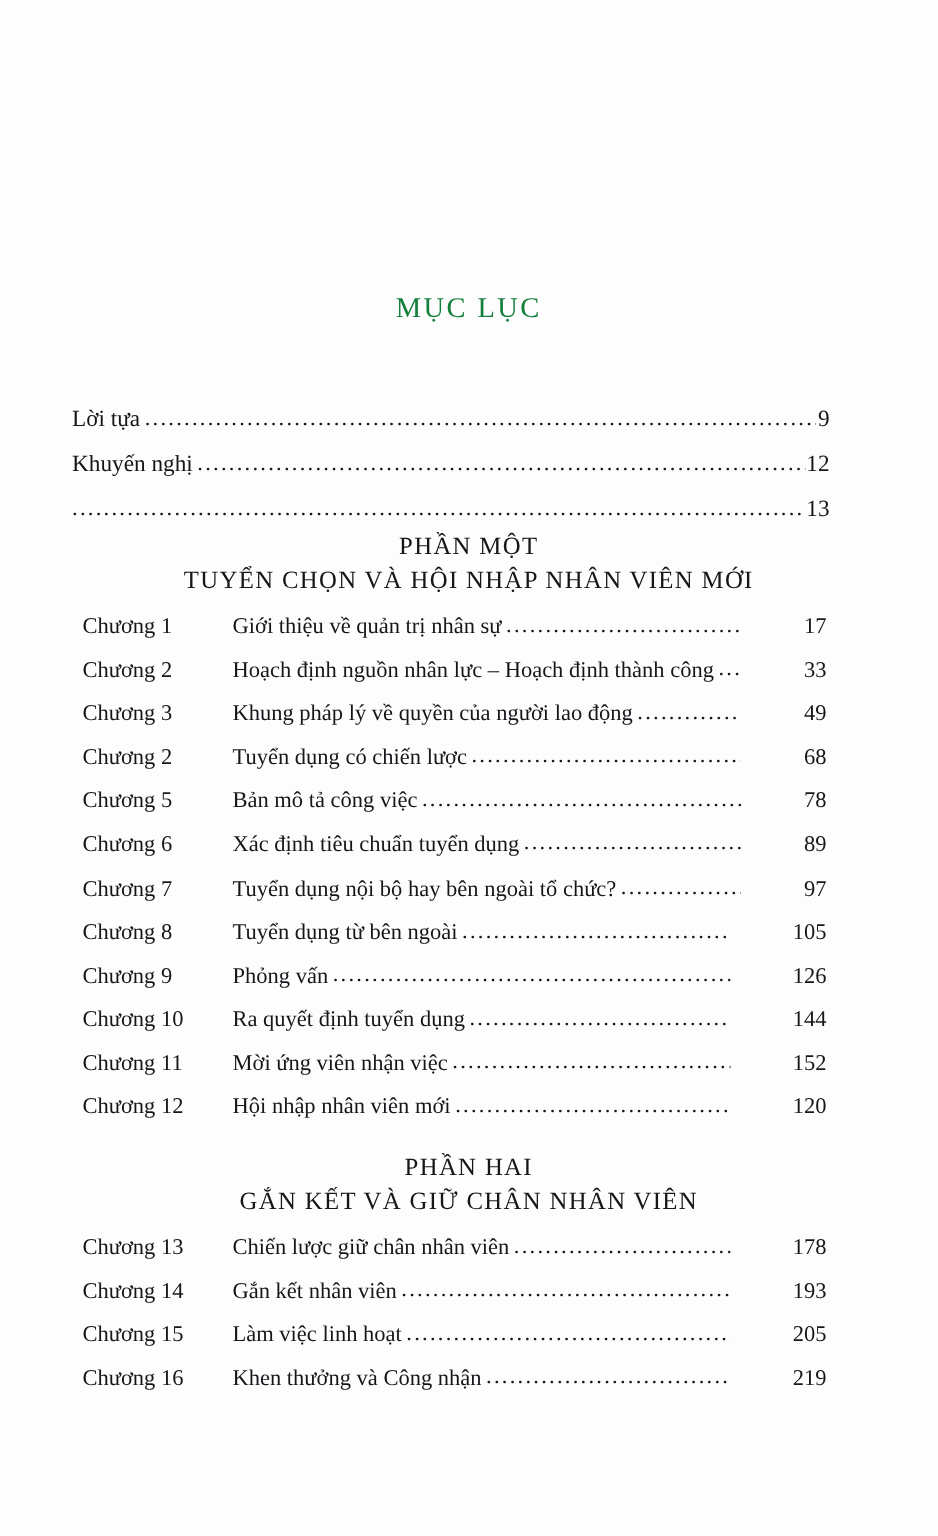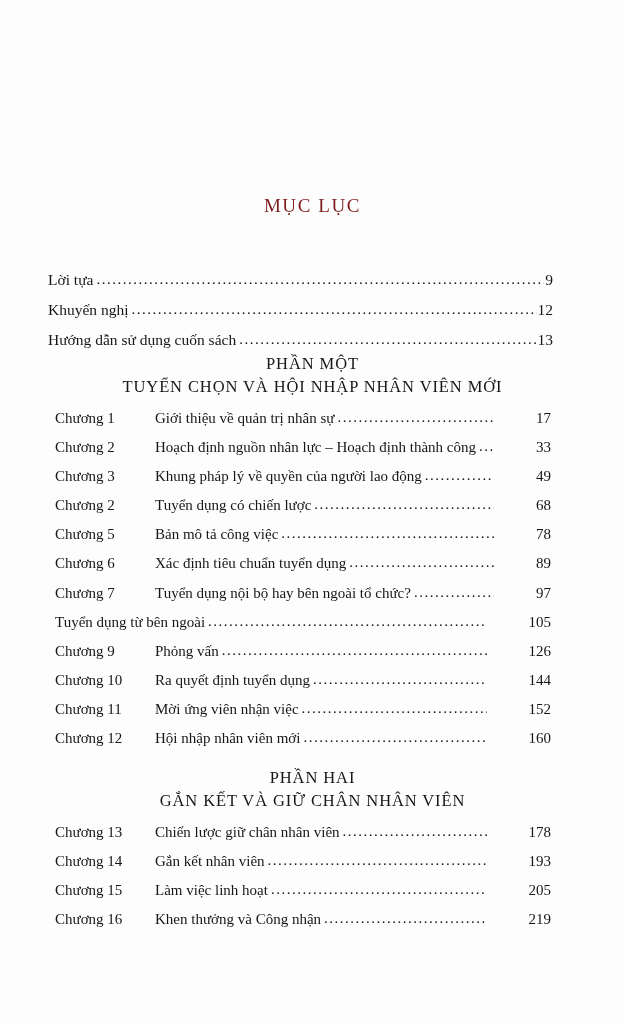--- a/index.html
+++ b/index.html
@@ -25,21 +25,21 @@
   
   .toc-title {
     position: absolute;
     top: 195px;
     left: 0;
     width: 625px;
     text-align: center;
     font-size: 19px;
     letter-spacing: 1.6px;
     font-weight: 400;
-    color: #7f1d1d;
+    color: #15803d;
   }
 
   
   .entries {
     position: absolute;
     left: 48px;
     width: 505px;
     top: 252px;
     margin-top: 13px;
   }
@@ -144,21 +144,20 @@
         <span class="etitle">Lời tựa</span>
         <span class="leader">...............................................................................................................................................................</span>
         <span class="pnum">9</span>
       </div>
       <div class="entry">
         <span class="etitle">Khuyến nghị</span>
         <span class="leader">...............................................................................................................................................................</span>
         <span class="pnum">12</span>
       </div>
       <div class="entry">
-        <span class="etitle">Hướng dẫn sử dụng cuốn sách</span>
         <span class="leader">...............................................................................................................................................................</span>
         <span class="pnum">13</span>
       </div>
     </div>
 
   <div class="part" id="part-one">
     <div class="pline1">PHẦN MỘT</div>
     <div class="pline2">TUYỂN CHỌN VÀ HỘI NHẬP NHÂN VIÊN MỚI</div>
   </div>
 
@@ -199,20 +198,21 @@
         <span class="leader">...............................................................................................................................................................</span>
         <span class="pnum">89</span>
       </div>
       <div class="chrow">
         <span class="clabel">Chương 7</span>
         <span class="ctitle">Tuyển dụng nội bộ hay bên ngoài tổ chức?</span>
         <span class="leader">...............................................................................................................................................................</span>
         <span class="pnum">97</span>
       </div>
       <div class="chrow">
+        <span class="clabel">Chương 8</span>
         <span class="ctitle">Tuyển dụng từ bên ngoài</span>
         <span class="leader">...............................................................................................................................................................</span>
         <span class="pnum">105</span>
       </div>
       <div class="chrow">
         <span class="clabel">Chương 9</span>
         <span class="ctitle">Phỏng vấn</span>
         <span class="leader">...............................................................................................................................................................</span>
         <span class="pnum">126</span>
       </div>
@@ -225,21 +225,21 @@
       <div class="chrow">
         <span class="clabel">Chương 11</span>
         <span class="ctitle">Mời ứng viên nhận việc</span>
         <span class="leader">...............................................................................................................................................................</span>
         <span class="pnum">152</span>
       </div>
       <div class="chrow">
         <span class="clabel">Chương 12</span>
         <span class="ctitle">Hội nhập nhân viên mới</span>
         <span class="leader">...............................................................................................................................................................</span>
-        <span class="pnum">160</span>
+        <span class="pnum">120</span>
       </div>
     </div>
 
   <div class="part" id="part-two">
     <div class="pline1">PHẦN HAI</div>
     <div class="pline2">GẮN KẾT VÀ GIỮ CHÂN NHÂN VIÊN</div>
   </div>
 
   <div class="chapters" id="chapters-two">
       <div class="chrow">

